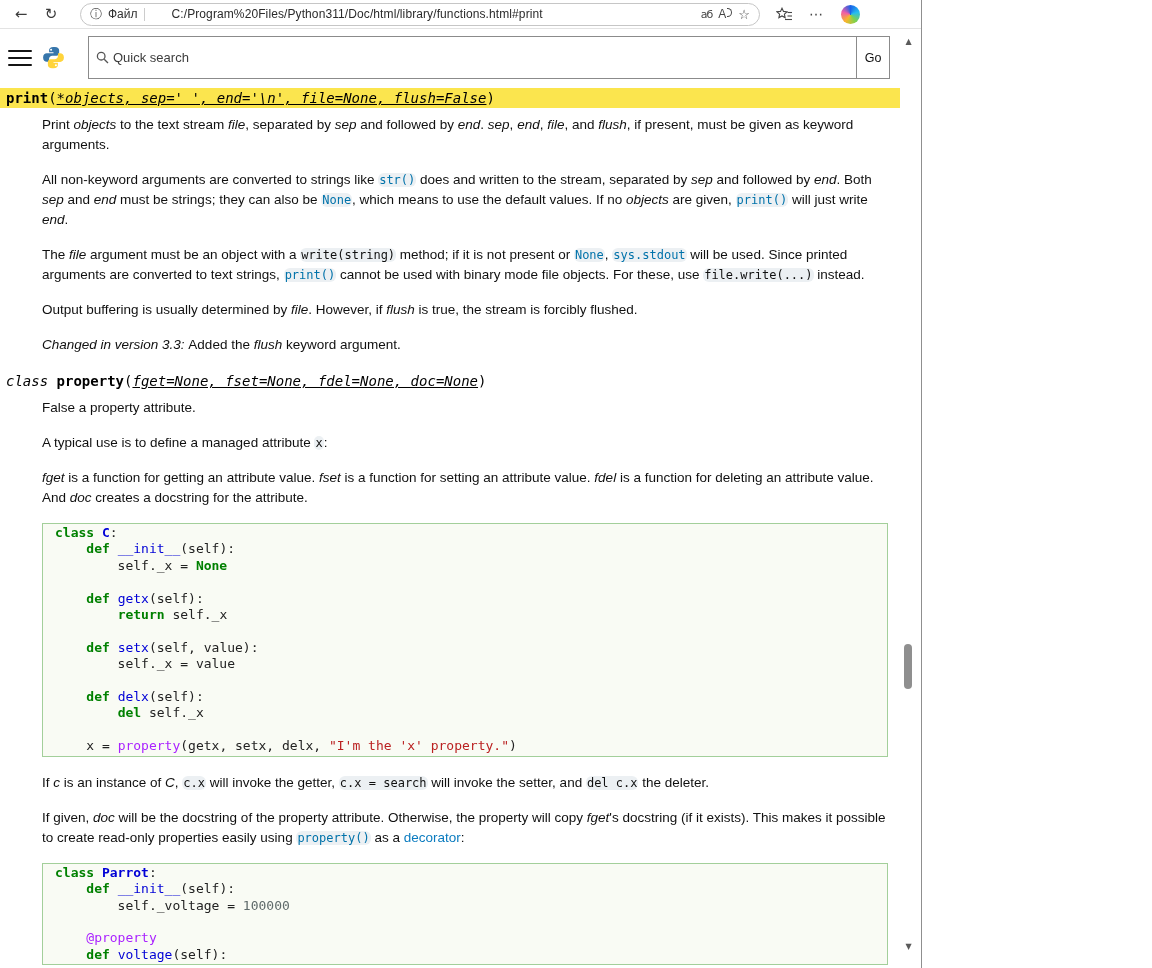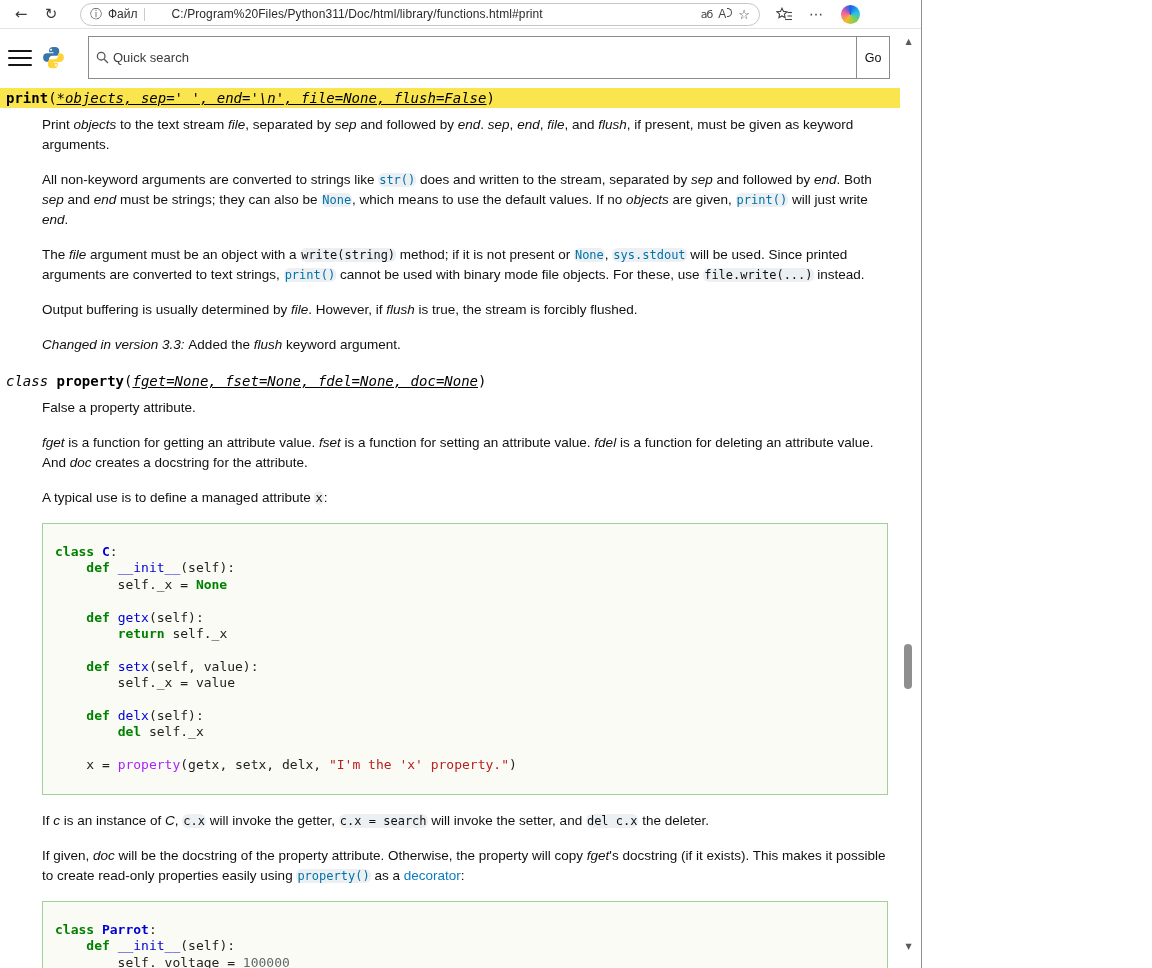--- a/index.html
+++ b/index.html
@@ -42,21 +42,21 @@
   .run-sig-prefix { font-style:italic; }
 
   .dl-content { margin:7px 0 16px 42px; width:846px; font-size:13.5px; color:#101010; }
   .dl-content p { line-height:20px; margin:0 0 15px 0; }
   .run-em { font-style:italic; }
   .run-code, .run-codelink { font-family:"DejaVu Sans Mono", monospace; font-size:12px; background:#ecf0f3; padding:0 1px; border-radius:6px; }
   .run-codelink { color:#0072aa; cursor:pointer; }
   .run-link { color:#0a7bbf; cursor:pointer; }
   .run-versionmod { font-style:italic; }
 
-  pre.codeblock { width:846px; border:1px solid #a3cf9a; background:#f9fbf4; padding:20px 12px; margin:10px 12px 16px 0; font-family:"DejaVu Sans Mono", monospace; font-size:13px; line-height:16.4px; color:#222; white-space:pre; overflow:hidden; }
+  pre.codeblock { width:846px; border:1px solid #a3cf9a; background:#f9fbf4; padding:1px 12px; margin:10px 12px 16px 0; font-family:"DejaVu Sans Mono", monospace; font-size:13px; line-height:16.4px; color:#222; white-space:pre; overflow:hidden; }
   .tok-k  { color:#008000; font-weight:bold; }
   .tok-nc { color:#0000d6; font-weight:bold; }
   .tok-nf { color:#0000d6; }
   .tok-nb { color:#aa22ff; }
   .tok-nd { color:#aa22ff; }
   .tok-s  { color:#ba2121; }
   .tok-m  { color:#5f6a6a; }
 
   
   .scrollbar { position:absolute; left:901px; top:30px; bottom:10px; width:15px; background:#fff; }
@@ -130,22 +130,22 @@
         <p>Print <span class="run-em">objects</span> to the text stream <span class="run-em">file</span>, separated by <span class="run-em">sep</span> and followed by <span class="run-em">end</span>. <span class="run-em">sep</span>, <span class="run-em">end</span>, <span class="run-em">file</span>, and <span class="run-em">flush</span>, if present, must be given as keyword arguments.</p>
         <p>All non-keyword arguments are converted to strings like <span class="run-codelink">str()</span> does and written to the stream, separated by <span class="run-em">sep</span> and followed by <span class="run-em">end</span>. Both <span class="run-em">sep</span> and <span class="run-em">end</span> must be strings; they can also be <span class="run-codelink">None</span>, which means to use the default values. If no <span class="run-em">objects</span> are given, <span class="run-codelink">print()</span> will just write <span class="run-em">end</span>.</p>
         <p>The <span class="run-em">file</span> argument must be an object with a <span class="run-code">write(string)</span> method; if it is not present or <span class="run-codelink">None</span>, <span class="run-codelink">sys.stdout</span> will be used. Since printed arguments are converted to text strings, <span class="run-codelink">print()</span> cannot be used with binary mode file objects. For these, use <span class="run-code">file.write(...)</span> instead.</p>
         <p>Output buffering is usually determined by <span class="run-em">file</span>. However, if <span class="run-em">flush</span> is true, the stream is forcibly flushed.</p>
         <p><span class="run-versionmod">Changed in version 3.3: </span>Added the <span class="run-em">flush</span> keyword argument.</p>
       </div>
 
       <div class="sig"><span class="run-sig-prefix">class </span><span class="run-sig-name">property</span>(<span class="run-sig-param">fget=None, fset=None, fdel=None, doc=None</span>)</div>
       <div class="dl-content">
         <p>False a property attribute.</p>
+        <p>A typical use is to define a managed attribute <span class="run-code">x</span>:</p>
         <p><span class="run-em">fget</span> is a function for getting an attribute value. <span class="run-em">fset</span> is a function for setting an attribute value. <span class="run-em">fdel</span> is a function for deleting an attribute value. And <span class="run-em">doc</span> creates a docstring for the attribute.</p>
-        <p>A typical use is to define a managed attribute <span class="run-code">x</span>:</p>
         <pre class="codeblock"><span class="tok-k">class</span> <span class="tok-nc">C</span>:
     <span class="tok-k">def</span> <span class="tok-nf">__init__</span>(self):
         self._x = <span class="tok-k">None</span>
 
     <span class="tok-k">def</span> <span class="tok-nf">getx</span>(self):
         <span class="tok-k">return</span> self._x
 
     <span class="tok-k">def</span> <span class="tok-nf">setx</span>(self, value):
         self._x = value
 

